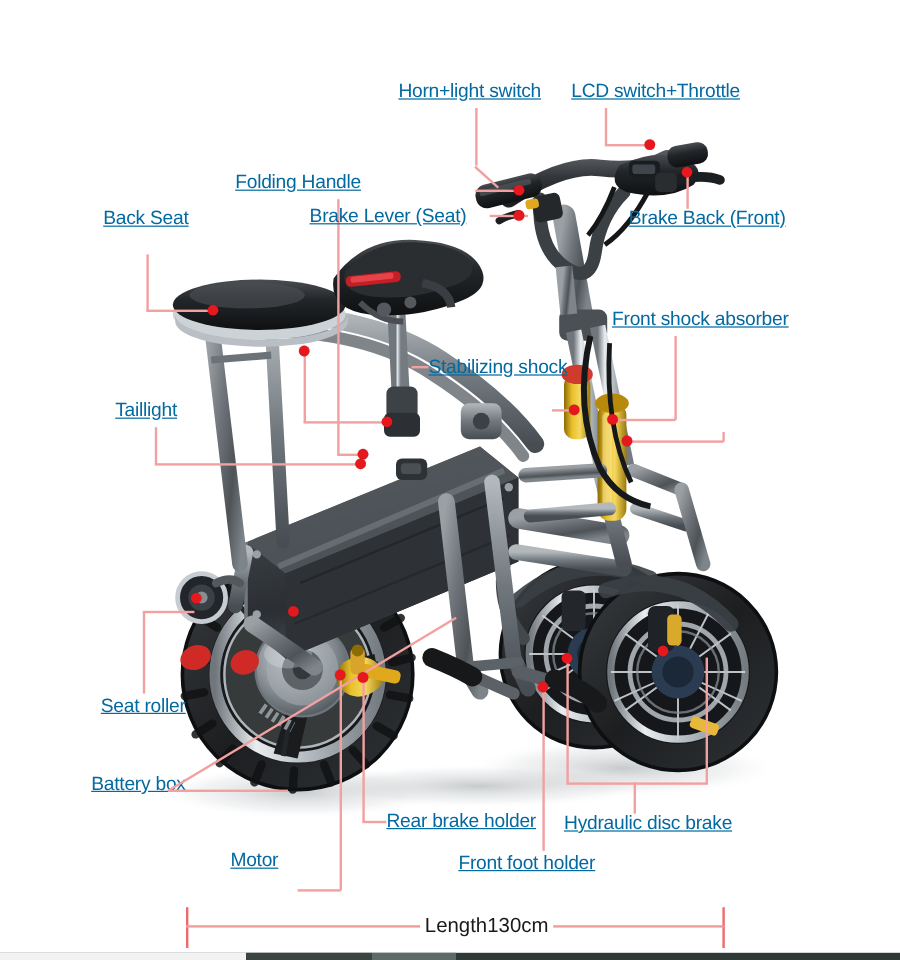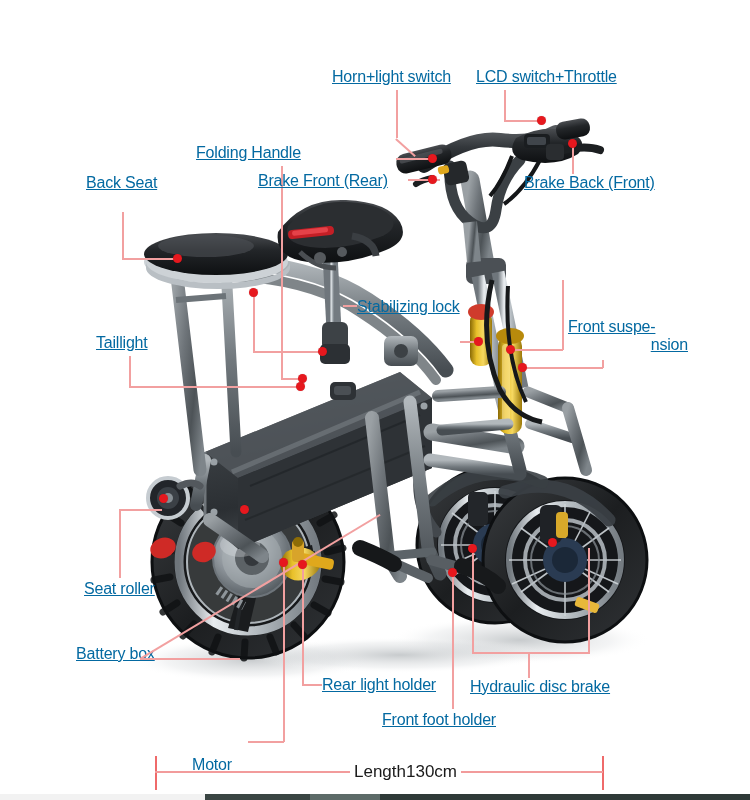--- a/index.html
+++ b/index.html
@@ -366,49 +366,49 @@
   <div class="lbl" style="left:86px;top:174px;text-align:center;">Back Seat</div>
   <div class="ln lnv" style="left:122px;top:212px;height:47px;"></div>
   <div class="ln lnh" style="left:122px;top:258px;width:55px;"></div>
   <div class="dot" style="left:173px;top:254px;"></div>
 
   <div class="lbl" style="left:196px;top:144px;">Folding Handle</div>
   <div class="ln lnv" style="left:281px;top:166px;height:213px;"></div>
   <div class="ln lnh" style="left:281px;top:378px;width:21px;"></div>
   <div class="dot" style="left:298px;top:374px;"></div>
 
-  <div class="lbl" style="left:258px;top:172px;">Brake Front (Rear)</div>
+  <div class="lbl" style="left:258px;top:172px;">Brake Lever (Seat)</div>
   <div class="ln lnh" style="left:408px;top:179px;width:32px;"></div>
   <div class="dot" style="left:428px;top:175px;"></div>
 
   <div class="lbl" style="left:332px;top:68px;">Horn+light switch</div>
   <div class="ln lnv" style="left:396px;top:90px;height:48px;"></div>
   <div class="ln lnh" style="left:396px;top:158px;width:36px;"></div>
   <div class="diag" style="left:396px;top:138px;width:26px;transform:rotate(42deg);"></div>
   <div class="dot" style="left:428px;top:154px;"></div>
 
   <div class="lbl" style="left:476px;top:68px;">LCD switch+Throttle</div>
   <div class="ln lnv" style="left:504px;top:90px;height:30px;"></div>
   <div class="ln lnh" style="left:504px;top:120px;width:38px;"></div>
   <div class="dot" style="left:537px;top:116px;"></div>
 
   <div class="lbl" style="left:524px;top:174px;">Brake Back (Front)</div>
   <div class="ln lnv" style="left:572px;top:144px;height:30px;"></div>
   <div class="dot" style="left:568px;top:139px;"></div>
 
+  <div class="lbl" style="left:510px;top:258px;">Front shock absorber</div>
   <div class="ln lnv" style="left:562px;top:280px;height:70px;"></div>
   <div class="ln lnh" style="left:512px;top:349px;width:51px;"></div>
   <div class="dot" style="left:506px;top:345px;"></div>
 
-  <div class="lbl two" style="left:568px;top:318px;text-align:left;width:120px;"><span>Front suspe-</span><span class="l2">nsion</span></div>
   <div class="ln lnv" style="left:602px;top:360px;height:8px;"></div>
   <div class="ln lnh" style="left:524px;top:367px;width:79px;"></div>
   <div class="dot" style="left:518px;top:363px;"></div>
 
-  <div class="lbl" style="left:357px;top:298px;">Stabilizing lock</div>
+  <div class="lbl" style="left:357px;top:298px;">Stabilizing shock</div>
   <div class="ln lnh" style="left:343px;top:305px;width:14px;"></div>
   <div class="ln lnh" style="left:460px;top:341px;width:16px;"></div>
   <div class="dot" style="left:474px;top:337px;"></div>
 
   <div class="lbl" style="left:96px;top:334px;">Taillight</div>
   <div class="ln lnv" style="left:129px;top:356px;height:31px;"></div>
   <div class="ln lnh" style="left:129px;top:386px;width:172px;"></div>
   <div class="dot" style="left:296px;top:382px;"></div>
   <div class="ln lnv" style="left:253px;top:292px;height:60px;"></div>
   <div class="ln lnh" style="left:253px;top:351px;width:69px;"></div>
@@ -418,26 +418,26 @@
   <div class="lbl" style="left:84px;top:580px;">Seat roller</div>
   <div class="ln lnv" style="left:119px;top:510px;height:68px;"></div>
   <div class="ln lnh" style="left:119px;top:509px;width:43px;"></div>
   <div class="dot" style="left:159px;top:494px;"></div>
 
   <div class="lbl" style="left:76px;top:645px;">Battery box</div>
   <div class="ln lnh" style="left:140px;top:658px;width:100px;"></div>
   <div class="diag" style="left:140px;top:658px;width:280px;transform:rotate(-31deg);transform-origin:0 50%;"></div>
   <div class="dot" style="left:240px;top:505px;"></div>
 
-  <div class="lbl" style="left:192px;top:756px;">Motor</div>
+  <div class="lbl" style="left:192px;top:709px;">Motor</div>
   <div class="ln lnh" style="left:248px;top:741px;width:36px;"></div>
   <div class="ln lnv" style="left:283px;top:562px;height:180px;"></div>
   <div class="dot" style="left:279px;top:558px;"></div>
 
-  <div class="lbl" style="left:322px;top:676px;">Rear light holder</div>
+  <div class="lbl" style="left:322px;top:676px;">Rear brake holder</div>
   <div class="ln lnh" style="left:302px;top:684px;width:20px;"></div>
   <div class="ln lnv" style="left:302px;top:564px;height:121px;"></div>
   <div class="dot" style="left:298px;top:560px;"></div>
 
   <div class="lbl" style="left:382px;top:711px;">Front foot holder</div>
   <div class="ln lnv" style="left:452px;top:572px;height:137px;"></div>
   <div class="dot" style="left:448px;top:568px;"></div>
 
   <div class="lbl" style="left:470px;top:678px;">Hydraulic disc brake</div>
   <div class="ln lnv" style="left:528px;top:652px;height:26px;"></div>

